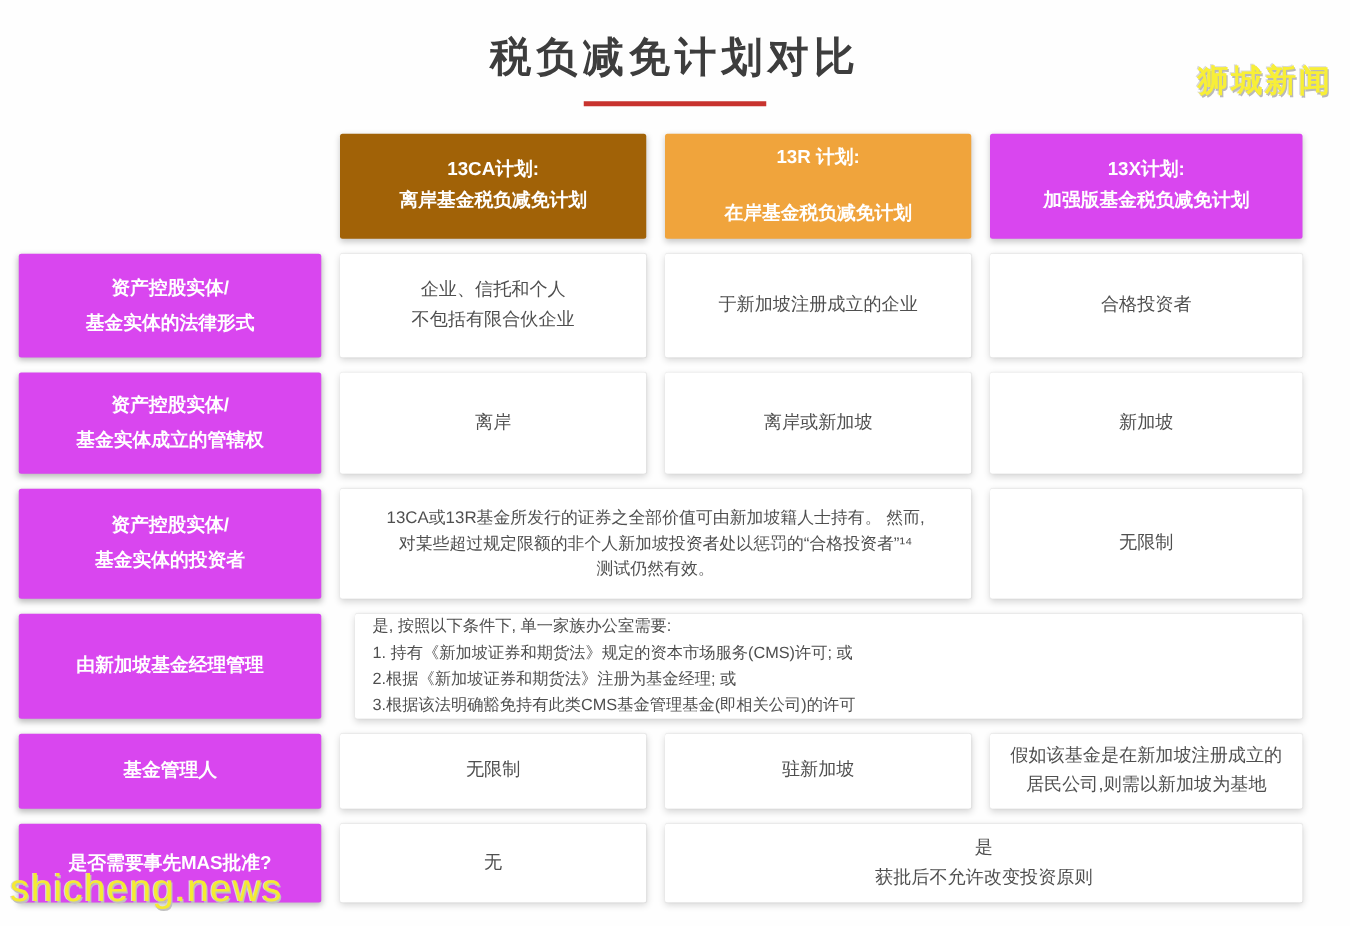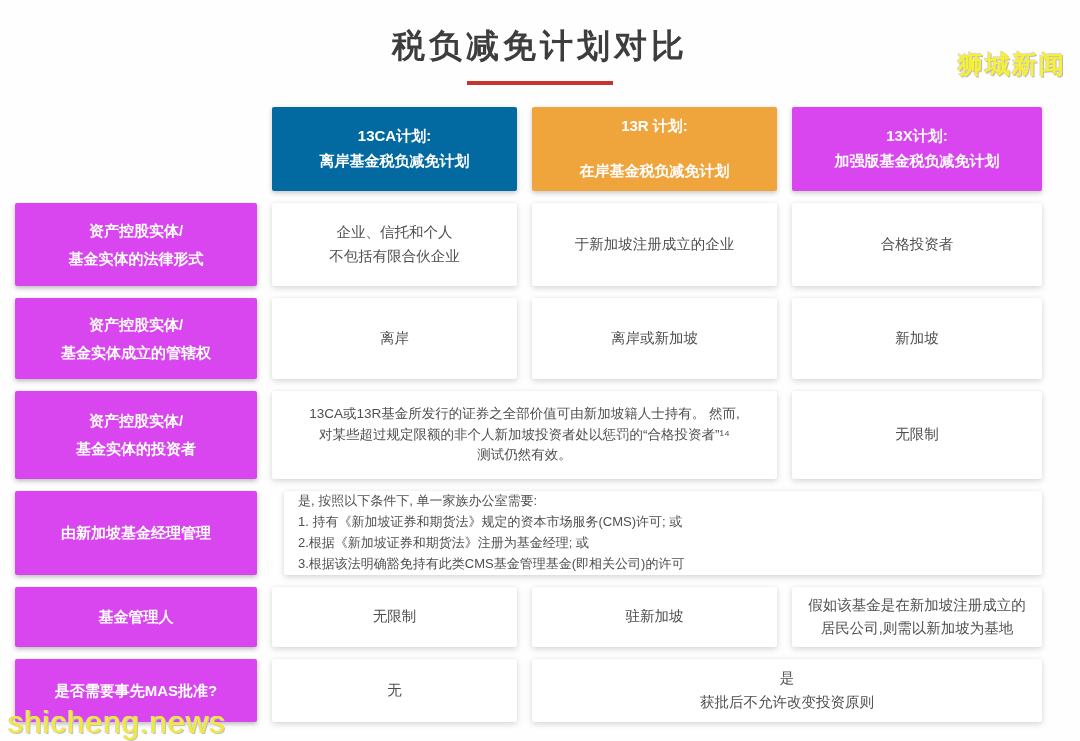--- a/index.html
+++ b/index.html
@@ -11,21 +11,21 @@
     overflow:hidden;
   }
   .watermark-top {
     position:absolute; top:16px; right:14px;
     font-size:25px; font-weight:bold; color:#f8ef37;
     text-shadow:1px 1px 0 #b9b9b9, -1px -1px 0 #d9d9d9;
     letter-spacing:2px;
     margin-top:32px;
   }
   .watermark-bottom {
-    position:absolute; left:8px; bottom:0px;
+    position:absolute; left:8px; bottom:12px;
     font-size:31px; color:#f5ea32;
     text-shadow:1px 1px 0 #c0c0c0, -1px 0 0 #d8d8d8;
     letter-spacing:1px;
   }
   .title-wrap { padding-top:24px; text-align:center; }
   .page-title {
     font-size:33px; font-weight:bold; color:#3d3d3d; letter-spacing:4px;
   }
   .title-underline {
     width:146px; height:4px; background:#c8332e; margin:12px auto 0 auto;
@@ -39,21 +39,21 @@
     column-gap:15px;
     row-gap:12px;
   }
   .spacer { }
   .colhead {
     display:flex; flex-direction:column; align-items:center; justify-content:center;
     color:#fff; font-weight:bold; font-size:15px; line-height:1.65;
     text-align:center; border-radius:2px;
     box-shadow:0 2px 5px rgba(0,0,0,0.22);
   }
-  .col-red    { background:#0369a1; }
+  .col-red    { background:#a16207; }
   .col-orange { background:#f0a43c;gap:20px; }
   .col-green  { background:#d946ef; }
   .rowhead {
     background:#d946ef; color:#fff; font-weight:bold; font-size:15px;
     display:flex; align-items:center; justify-content:center; text-align:center;
     line-height:1.85; white-space:pre-line; border-radius:2px;
     box-shadow:0 2px 5px rgba(0,0,0,0.28);
   }
   .cell {
     background:#ffffff; border-radius:2px;

